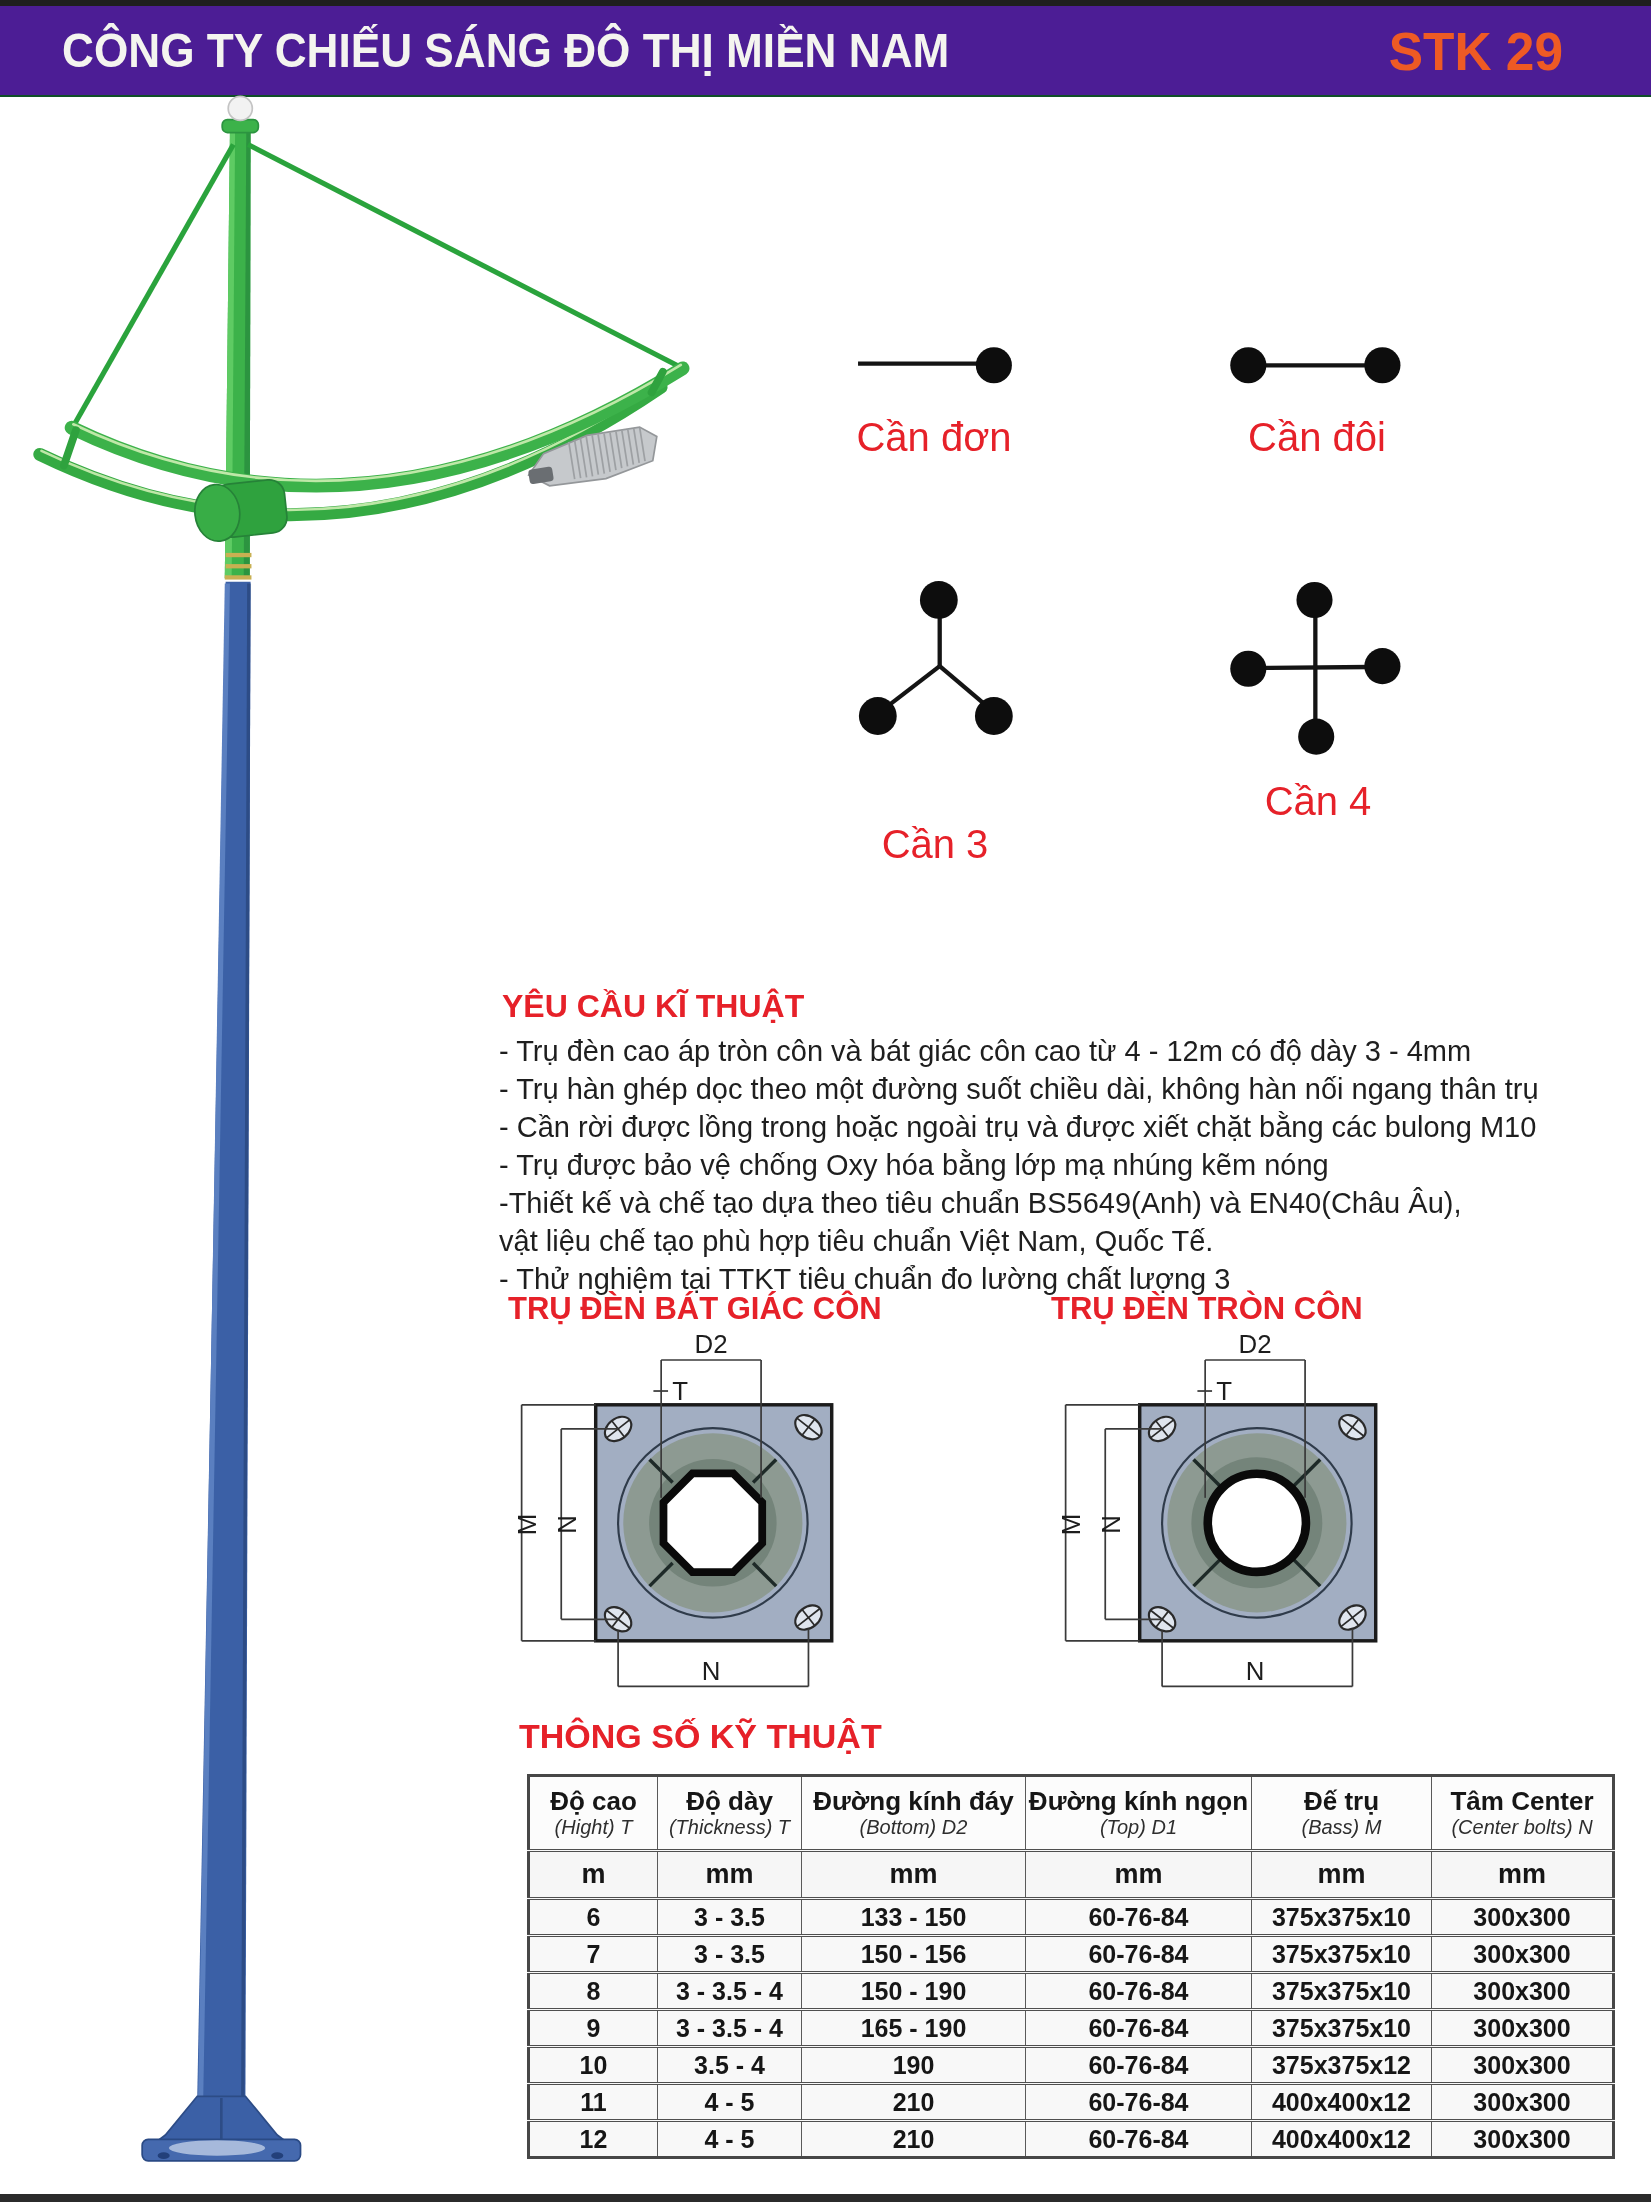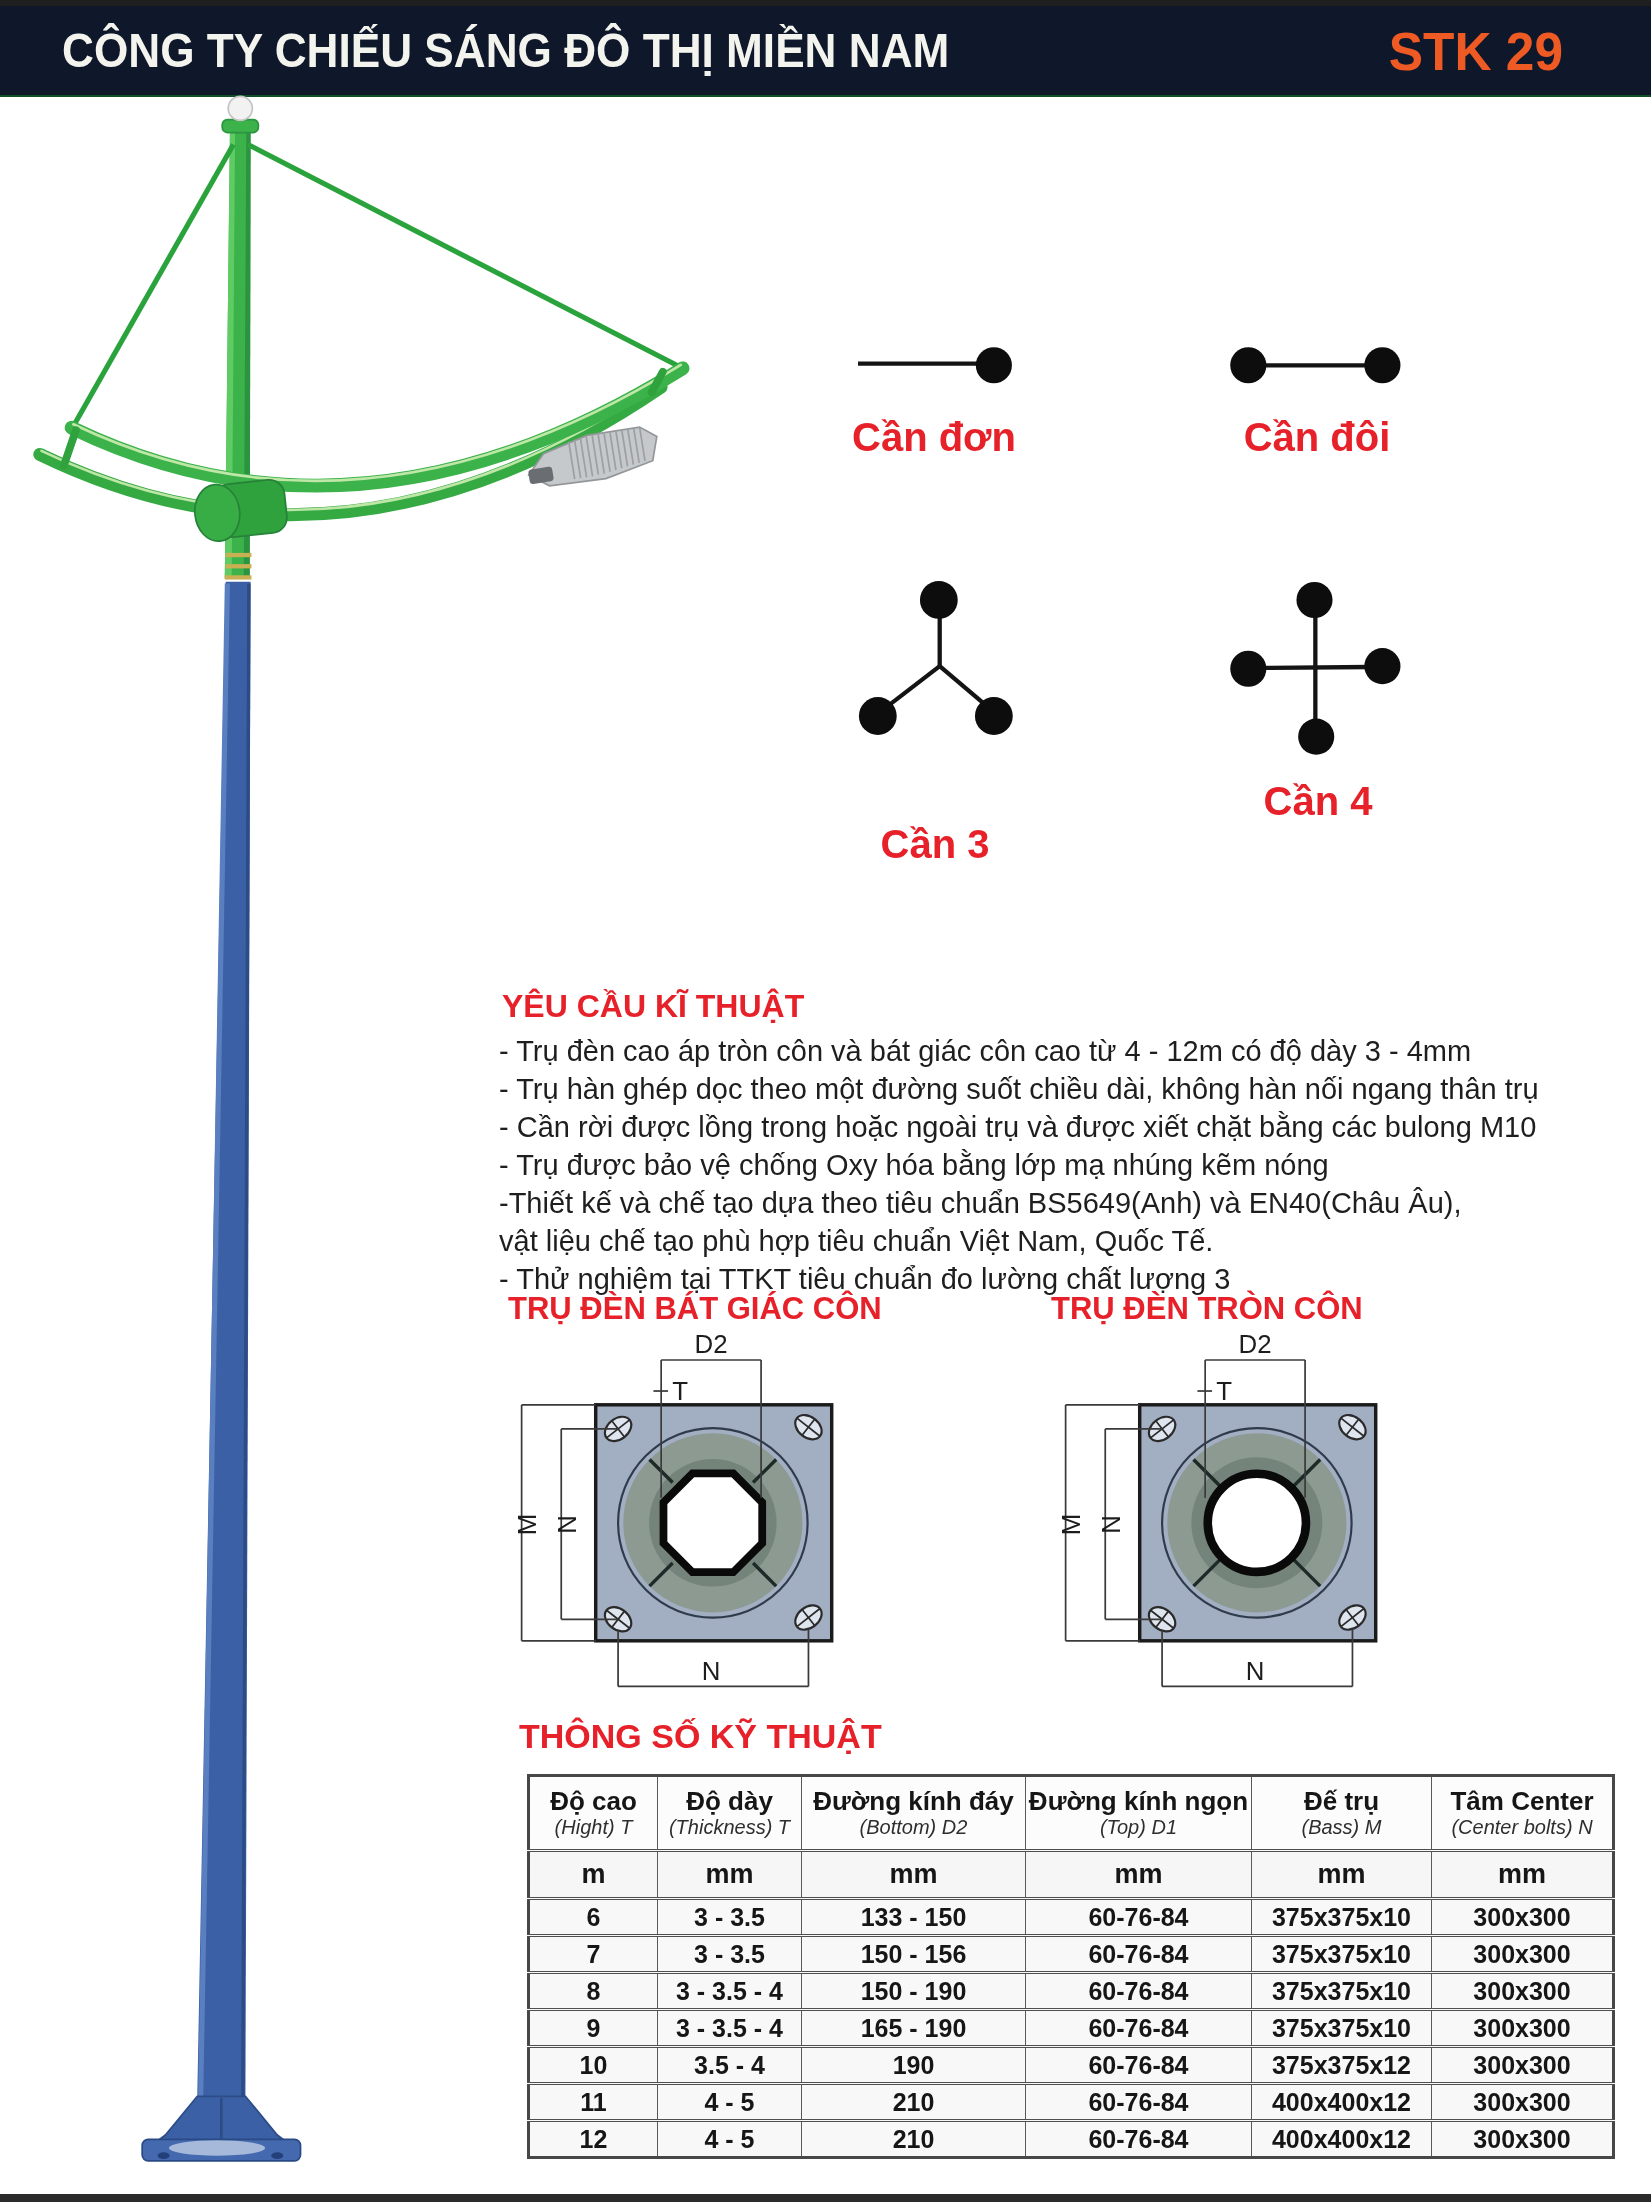--- a/index.html
+++ b/index.html
@@ -5,42 +5,42 @@
   html,body { margin:0; padding:0; background:#9a9a9a; }
   .page {
     position:relative; width:1652px; height:2203px; background:#ffffff;
     overflow:hidden; font-family:"Liberation Sans", sans-serif;
     margin:0 auto;
   }
   
   .topbar-black { position:absolute; top:0; left:0; width:100%; height:6px; background:#1f1f1f; }
   .header-bar {
     position:absolute; top:6px; left:0; width:100%; height:89px;
-    background:#0f172a; border-bottom:2.6px solid #0f4f28;
+    background:#4c1d95; border-bottom:2.6px solid #0f4f28;
     display:flex; align-items:center;
   }
   .company-title {
     color:#f4f4ef; font-weight:bold; font-size:48px; white-space:nowrap;
     margin-left:62px; transform:scaleX(.92); transform-origin:left center;
     letter-spacing:0px;
   }
   .sheet-code {
     position:absolute; right:86px; top:50%; transform:translateY(-50%) scaleX(.97);
     color:#ee5a24; font-weight:bold; font-size:53px; white-space:nowrap;
   }
   .bottombar { position:absolute; bottom:0; left:0; width:100%; height:8.6px; background:#2b2b2b; }
 
   
   .abs { position:absolute; }
   .red-heading { color:#e62129; font-weight:bold; white-space:nowrap; }
 
   
   .arm-label {
     position:absolute; width:258px; text-align:center;
-    color:#e62129; font-weight:bold; font-size:40px; white-space:nowrap;
+    color:#e62129; font-weight:normal; font-size:40px; white-space:nowrap;
   }
 
   
   .req-heading { left:502px; top:988px; font-size:32px; }
   .req-lines { position:absolute; left:499px; top:1032px; width:1144px; }
   .req-line { font-size:29px; line-height:38px; color:#1e1e1e; white-space:nowrap; }
 
   .sub-heading { font-size:31px; }
   .specs-heading { left:519px; top:1717px; font-size:34px; }
 

